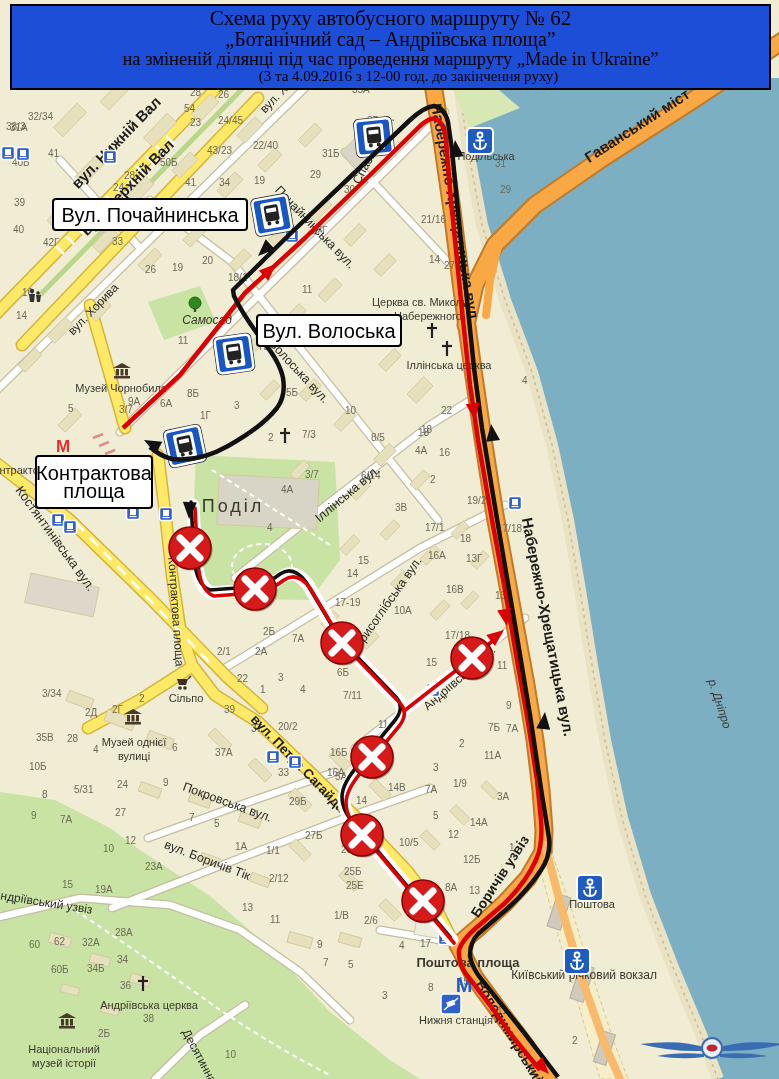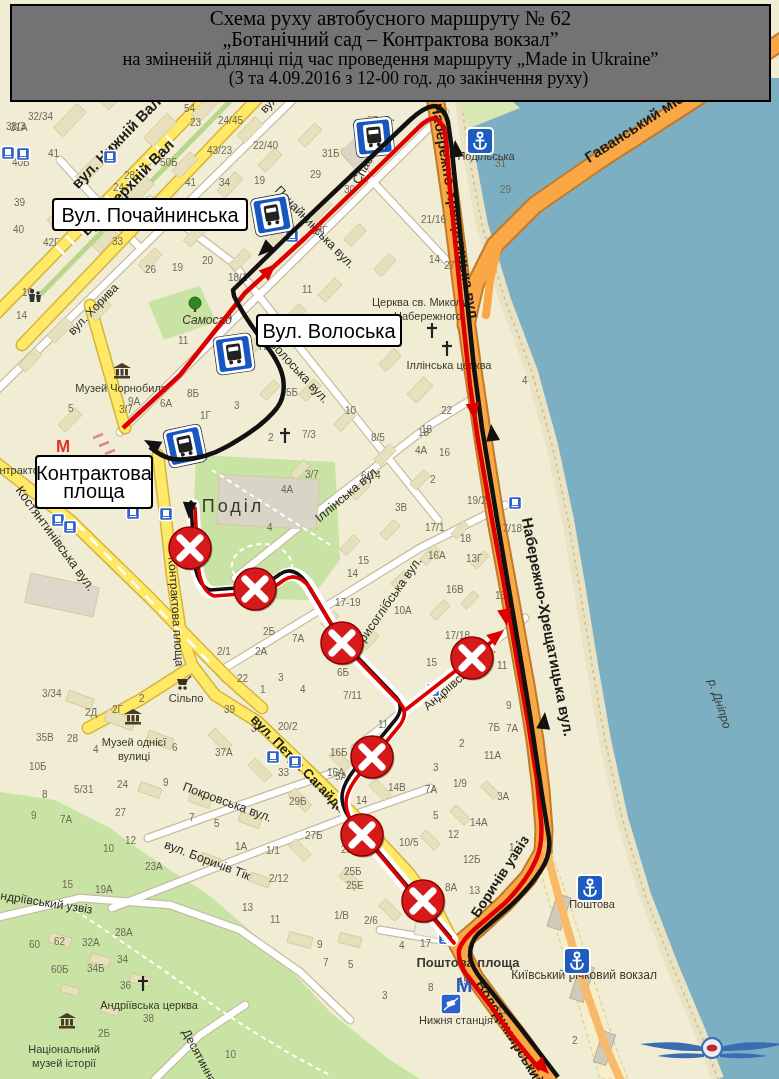--- a/index.html
+++ b/index.html
@@ -1,25 +1,25 @@
 <!DOCTYPE html>
 <html><head>
 <meta charset="utf-8">
 <style>
   html,body{margin:0;padding:0;background:#fff;}
   #stage{position:relative;width:779px;height:1079px;overflow:hidden;
          font-family:"Liberation Sans",sans-serif;background:#f1edd4;}
   #map{position:absolute;left:0;top:0;}
-  #titleBox{position:absolute;left:10px;top:4px;width:757px;background:#737373;
+  #titleBox{position:absolute;left:10px;top:4px;width:757px;background:#1d4ed8;
             border:2px solid #000;text-align:center;color:#000;
-            font-family:"Liberation Serif",serif;padding:2px 0 12px 0;z-index:30;}
+            font-family:"Liberation Serif",serif;padding:2px 0 3px 0;z-index:30;}
   #titleBox .t1{font-size:21px;line-height:1.02;display:block;}
   #titleBox .t2{font-size:20px;line-height:1.02;display:block;}
   #titleBox .t3{font-size:18.5px;line-height:1.05;display:block;}
-  #titleBox .t4{font-size:18px;line-height:1.02;display:block;margin-left:36px;}
+  #titleBox .t4{font-size:15px;line-height:1.02;display:block;margin-left:36px;}
   text{user-select:none;}
   .slabel{fill:#2b2b24;}
   .slabel.bold{font-weight:bold;fill:#1d1d18;}
   .hnum{fill:#6e6a58;font-size:10px;}
   .poi{fill:#3a382e;}
 </style>
 </head>
 <body>
 
 <div id="stage">
@@ -741,17 +741,17 @@
       <path d="M 6,0 Q 30,-9 72,-4 Q 40,4 10,3 Z" fill="#3a6cb3"></path>
       <path d="M -8,6 Q -35,4 -55,8 Q -30,12 -8,9 Z" fill="#3a6cb3"></path>
       <path d="M 8,6 Q 35,4 55,8 Q 30,12 8,9 Z" fill="#3a6cb3"></path>
       <circle cx="0" cy="0" r="10" fill="#e8eef6" stroke="#3a6cb3" stroke-width="2"></circle>
       <ellipse cx="0" cy="0" rx="5.5" ry="3.5" fill="#c0272d"></ellipse>
     </g>
   </svg>
 
   <div id="titleBox">
     <span class="t1">Схема руху автобусного маршруту № 62</span>
-    <span class="t2">„Ботанічний сад – Контрактова вокзал”</span>
+    <span class="t2">„Ботанічний сад – Андріївська площа”</span>
     <span class="t3">на зміненій ділянці під час проведення маршруту „Made in Ukraine”</span>
     <span class="t4">(3 та 4.09.2016 з 12-00 год. до закінчення руху)</span>
   </div>
 </div>
 
 </body></html>

